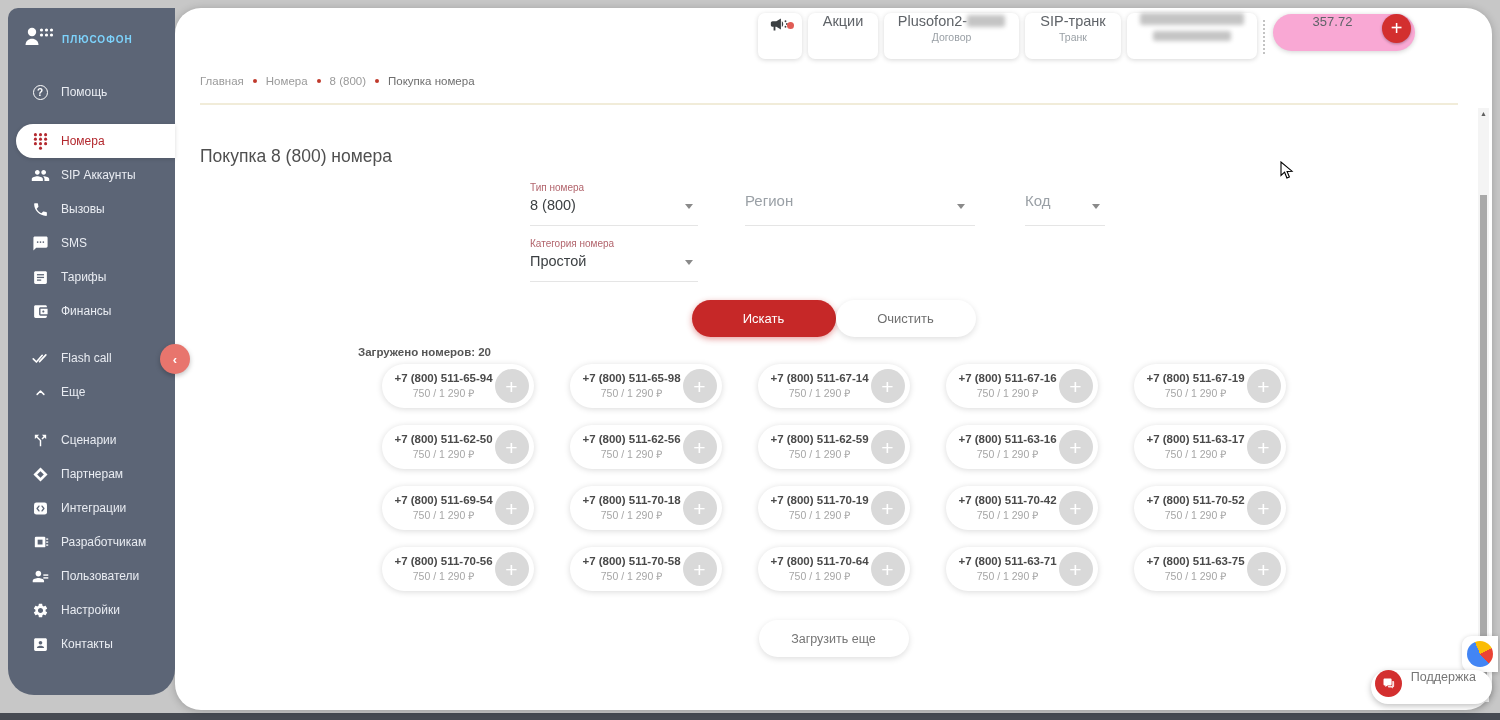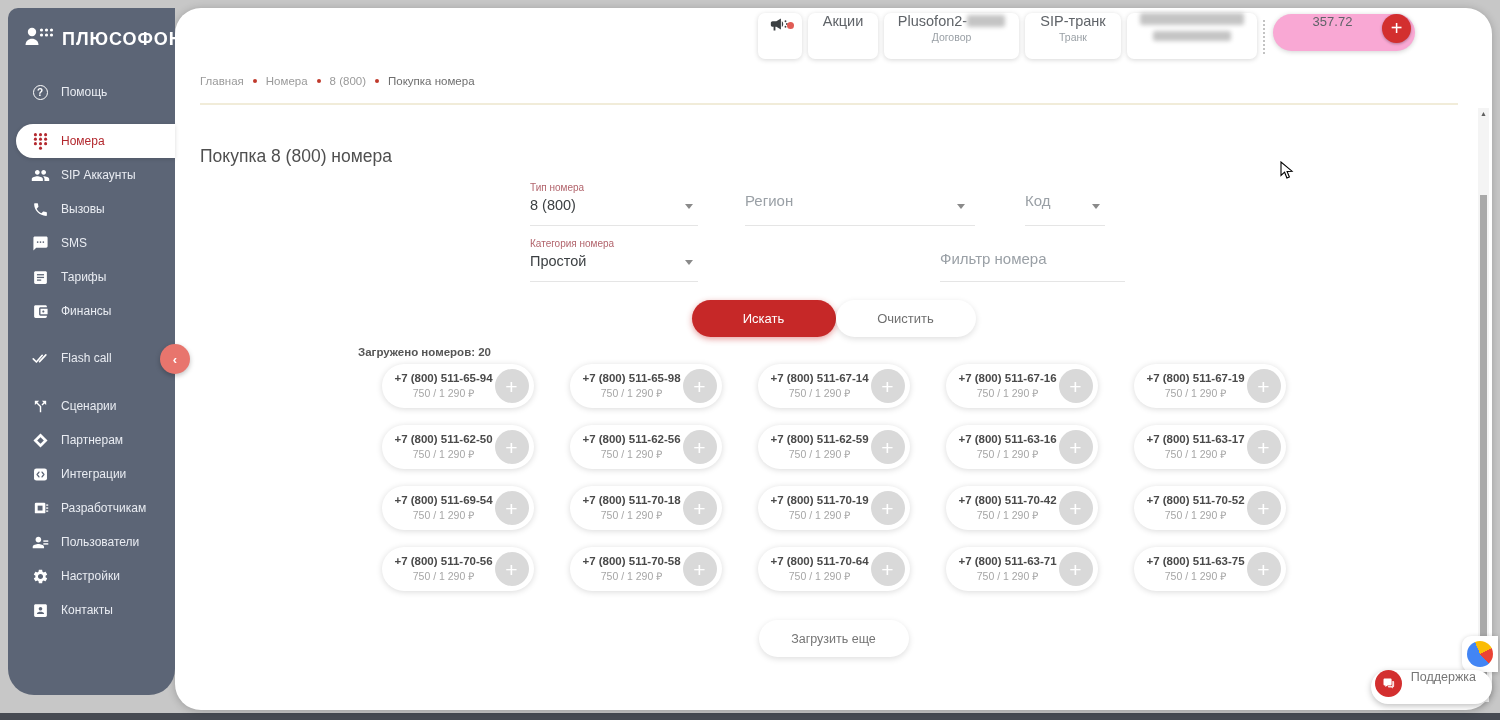--- a/index.html
+++ b/index.html
@@ -16,21 +16,21 @@
     position:absolute; left:175px; top:8px; width:1317px; height:702px;
     background:#fff; border-radius:26px; box-shadow:0 1px 8px rgba(0,0,0,.22); z-index:1;
   }
 
   
   .sidebar {
     position:absolute; left:8px; top:8px; width:167px; height:687px;
     background:#5c6576; border-radius:10px 0 26px 26px; z-index:2;
   }
   .logo { display:flex; align-items:center; gap:8px; padding:16px 0 0 16px; height:46px; }
-  .logo-text { color:#ffffff; font-size:18px; font-weight:700; letter-spacing:1px; }
+  .logo-text { color:#7dd3fc; font-size:10px; font-weight:700; letter-spacing:1px; }
   .nav { display:flex; flex-direction:column; }
   .nav-item {
     display:flex; align-items:center; gap:11px; height:34px; padding-left:22px;
     color:#e9ecf2; font-size:12px; cursor:pointer; white-space:nowrap;
   }
   .nav-item .ic { width:20px; height:20px; display:flex; align-items:center; justify-content:center; flex:0 0 20px; }
   .nav-item.active {
     background:#fff; color:#b3282e; margin-left:8px; padding-left:14px;
     border-radius:17px 0 0 17px; box-shadow:0 1px 4px rgba(0,0,0,.15); font-weight:400;
   }
@@ -229,23 +229,20 @@
   </div>
   <div class="field f-code">
     <div class="f-placeholder">Код</div>
     <span class="caret"></span>
   </div>
   <div class="field f-category">
     <div class="f-label">Категория номера</div>
     <div class="f-value">Простой</div>
     <span class="caret"></span>
   </div>
-  <div class="f-filter">
-    <input type="text" placeholder="Фильтр номера" style="">
-  </div>
 
   <div class="btn-row">
     <button class="btn btn-search">Искать</button>
     <button class="btn btn-clear">Очистить</button>
   </div>
 
   <div class="loaded-label">Загружено номеров: 20</div>
 
   <div class="num-grid">
 
@@ -518,20 +515,28 @@
     <div class="nav-item gap13">
       <span class="ic">
         <svg width="18" height="18" viewBox="0 0 20 20">
             <polyline points="2.5,11 6,14.5 12.5,7" fill="none" stroke="#fff" stroke-width="1.8" stroke-linecap="round" stroke-linejoin="round"></polyline>
             <polyline points="9.5,14 16.5,6.5" fill="none" stroke="#fff" stroke-width="1.8" stroke-linecap="round"></polyline>
           </svg>
       </span>
       <span>Flash call</span>
     </div>
 
+    <div class="nav-item">
+      <span class="ic">
+        <svg width="15" height="15" viewBox="0 0 20 20">
+            <polyline points="5.5,12.5 10,8 14.5,12.5" fill="none" stroke="#fff" stroke-width="2" stroke-linecap="round" stroke-linejoin="round"></polyline>
+          </svg>
+      </span>
+      <span>Еще</span>
+    </div>
 
     <div class="nav-item gap14">
       <span class="ic">
         <svg width="17" height="17" viewBox="0 0 24 24">
             <path fill="#fff" d="M14 4l2.29 2.29-2.88 2.88 1.42 1.42 2.88-2.88L20 10V4zm-4 0H4v6l2.29-2.29 4.71 4.7V20h2v-8.41l-5.29-5.3z"></path>
           </svg>
       </span>
       <span>Сценарии</span>
     </div>
 

